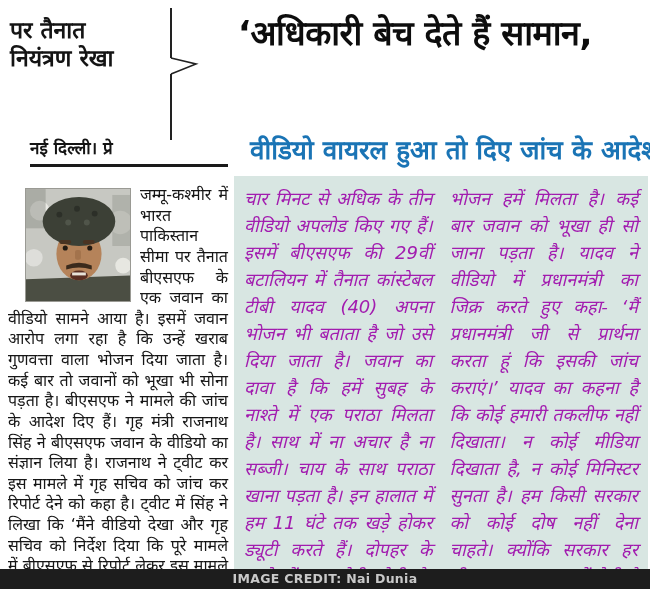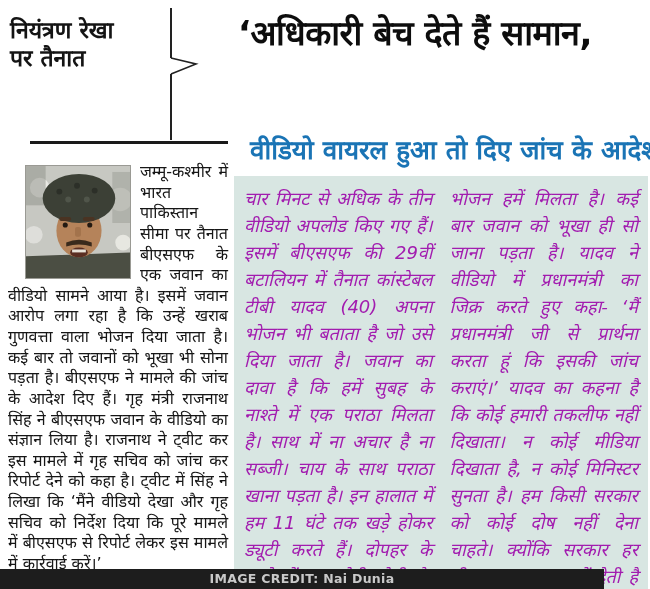--- a/index.html
+++ b/index.html
@@ -38,46 +38,47 @@
     background:#d8e6e2;display:flex;gap:17px;padding:9px 10px 10px 10px;
     box-sizing:border-box;min-height:250px;
   }
   .box-col{flex:1;font-size:18px;line-height:1.5;text-align:justify;color:#a21caf;font-style:italic;}
   .sub-heading{
     font-size:23px;font-weight:bold;text-align:center;color:#0d0d0d;
     margin:11px 0 7px 0;white-space:nowrap;
   }
   
   .credit-bar{
-    position:absolute;left:0;bottom:0;width:604px;height:20px;background:#1d1d1d;
+    position:absolute;left:0;bottom:0;width:650px;height:20px;background:#1d1d1d;
     color:#c9c9c9;font-size:12.5px;font-weight:bold;text-align:center;line-height:20px;
     letter-spacing:0.3px;
   }
 </style>
 </head>
 <body>
 
 <div id="stage">
 
   <div class="kicker">
+    <div>पर तैनात</div>
     <div>नियंत्रण रेखा</div>
-    <div>पर तैनात</div>
   </div>
 
   <svg class="headline-divider" viewBox="0 0 46 132">
     <polyline points="13,0 13,50" stroke="#222" stroke-width="2" fill="none"></polyline>
     <polyline points="13,50 38,56 13,66" stroke="#222" stroke-width="1.6" fill="none"></polyline>
     <polyline points="13,66 13,132" stroke="#222" stroke-width="2" fill="none"></polyline>
   </svg>
 
   <div class="headline">
     <div>‘अधिकारी बेच देते हैं सामान,</div>
   </div>
 
   <div class="left-col">
+    <div class="dateline">नई दिल्ली। प्रे</div>
     <div class="dateline-rule"></div>
 
     <div class="lead-text">
       <div class="photo-frame">
         <svg viewBox="0 0 106 114" width="104" height="112">
           <rect width="106" height="114" fill="#c7c8c2"></rect>
           <circle cx="14" cy="22" r="10" fill="#e9e9e4"></circle>
           <circle cx="96" cy="34" r="12" fill="#e2e2dc"></circle>
           <circle cx="8" cy="70" r="9" fill="#dededa"></circle>
           <circle cx="99" cy="78" r="8" fill="#e7e7e1"></circle>

